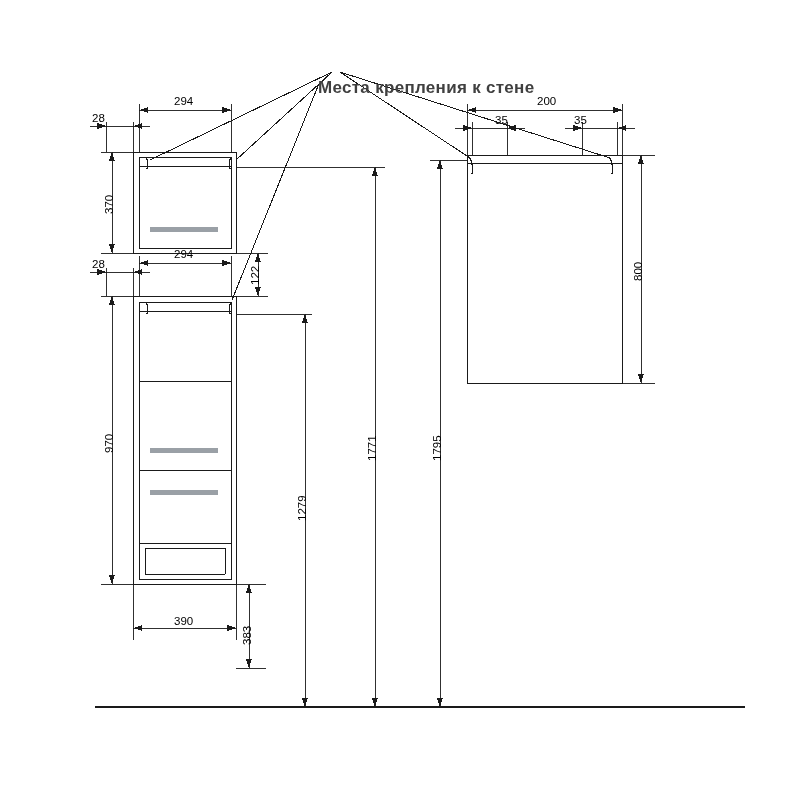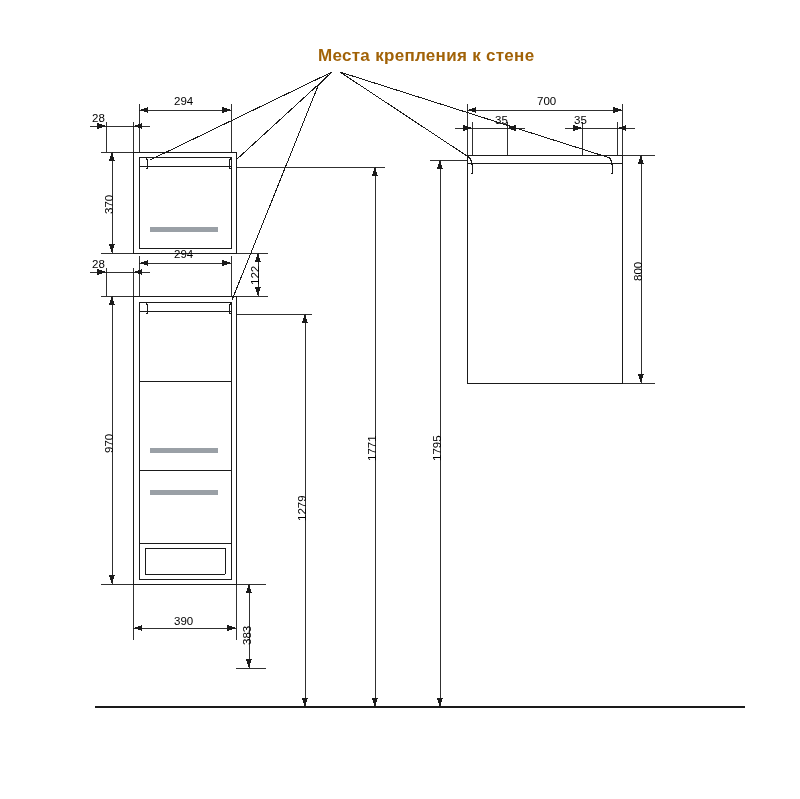--- a/index.html
+++ b/index.html
@@ -19,23 +19,24 @@
   }
   #stage svg {
     position: absolute;
     left: 0;
     top: 0;
   }
   .title-text {
     position: absolute;
     font-size: 17px;
     font-weight: bold;
-    color: #a16207;
+    color: #404040;
     white-space: nowrap;
     letter-spacing: 0.3px;
+    margin-top: 32px;
   }
   .dim-label {
     position: absolute;
     font-size: 11.5px;
     color: #000000;
     white-space: nowrap;
     line-height: 1;
   }
   .dim-label.vert {
     transform-origin: left top;
@@ -245,19 +246,19 @@
   <div class="dim-label vert" style="left:242px; top:645px;">383</div>
 
   <div class="dim-label vert" style="left:297px; top:521px;">1279</div>
 
   <div class="dim-label vert" style="left:367px; top:461px;">1771</div>
 
   <div class="dim-label vert" style="left:432px; top:461px;">1795</div>
 
   <div class="dim-label" style="left:495px; top:115px;">35</div>
 
-  <div class="dim-label" style="left:537px; top:96px;">700</div>
+  <div class="dim-label" style="left:537px; top:96px;">200</div>
 
   <div class="dim-label" style="left:574px; top:115px;">35</div>
 
   <div class="dim-label vert" style="left:633px; top:281px;">800</div>
 
 </div>
 
 </body></html>

